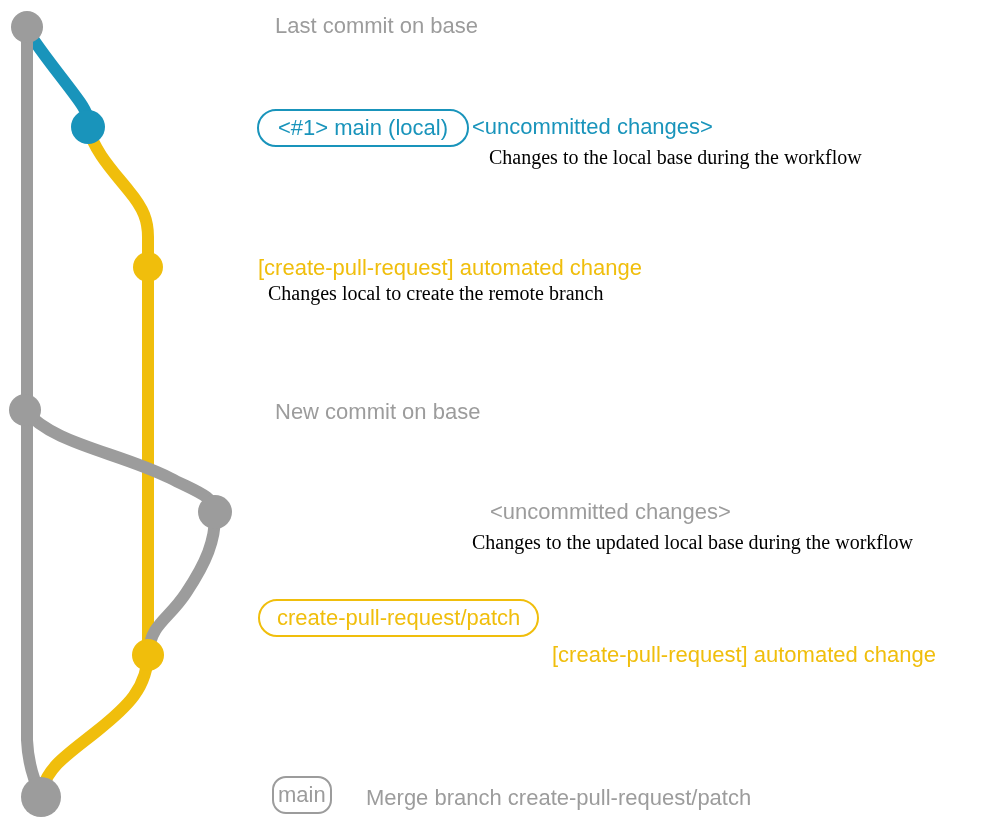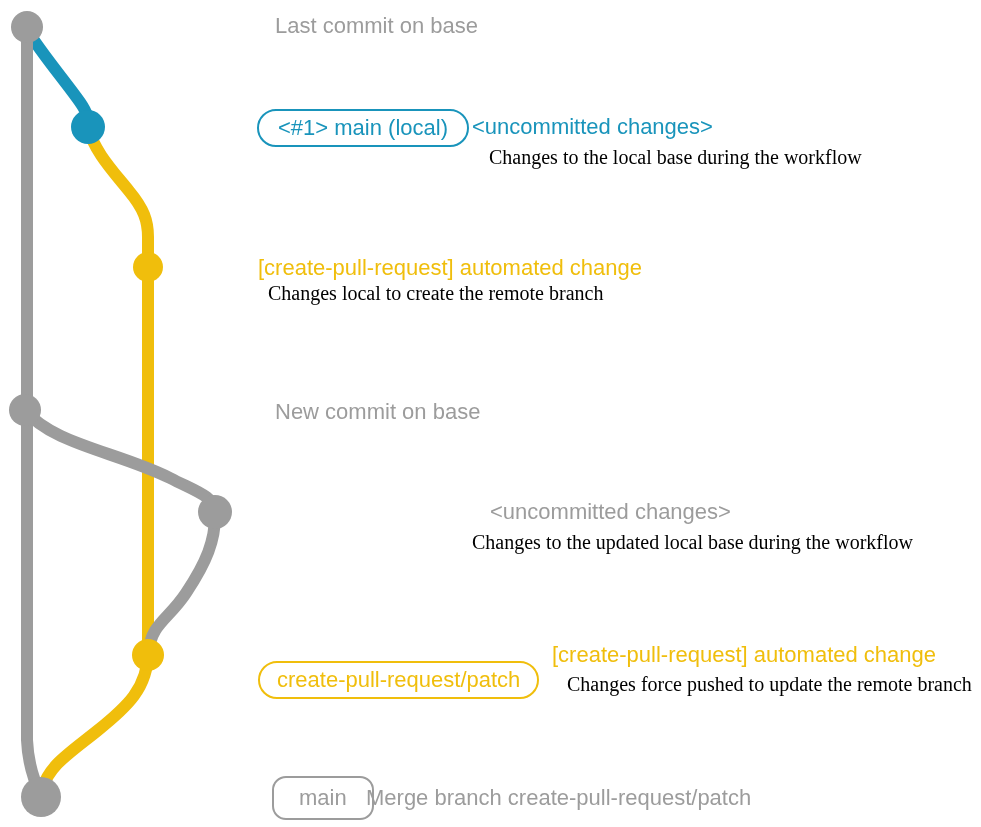--- a/index.html
+++ b/index.html
@@ -44,21 +44,21 @@
     border:2px solid;
     border-radius:19px;
     font-size:22px;
     white-space:nowrap;
     box-sizing:border-box;
     background:#ffffff;
   }
   .badge.blue{border-color:var(--blue);color:var(--blue);}
   .badge.gray{border-color:var(--gray);color:var(--gray);}
   .badge.yellow{border-color:var(--yellow);color:var(--yellow);}
-  .badge.small{height:44px;border-radius:14px;padding:0 25px;border-width:2px;text-align:right;}
+  .badge.small{height:38px;border-radius:14px;padding:0 4px;border-width:2px;text-align:right;}
 </style>
 </head>
 <body>
 
 <div id="stage">
 
   <svg id="graph-svg" width="981" height="827" viewBox="0 0 981 827" fill="none" xmlns="http://www.w3.org/2000/svg">
 
     <path d="M88 127 C94 151 112 170 129 191 C144 209 148 221 148 237 L148 652 C148 688 127 707 97 731 C67 755 50 765 42 789" stroke="#F0BE0C" stroke-width="12" stroke-linecap="round"></path>
 
@@ -84,20 +84,19 @@
   <div class="note" style="left:489px;top:145px;">Changes to the local base during the workflow</div>
 
   <div class="label yellow" style="left:258px;top:255px;">[create-pull-request] automated change</div>
   <div class="note" style="left:268px;top:281px;">Changes local to create the remote branch</div>
 
   <div class="label gray" style="left:259px;top:399px;text-align:right;">New commit on base</div>
 
   <div class="label gray" style="left:474px;top:499px;">&lt;uncommitted changes&gt;</div>
   <div class="note" style="left:472px;top:530px;">Changes to the updated local base during the workflow</div>
 
-  <div class="badge yellow" style="left:258px;top:661px;padding:0 17px;">create-pull-request/patch</div>
+  <div class="badge yellow" style="left:258px;top:599px;padding:0 17px;">create-pull-request/patch</div>
   <div class="label yellow" style="left:552px;top:642px;">[create-pull-request] automated change</div>
-  <div class="note" style="left:567px;top:672px;">Changes force pushed to update the remote branch</div>
 
   <div class="badge gray small" style="left:256px;top:776px;">main</div>
   <div class="label gray" style="left:350px;top:785px;">Merge branch create-pull-request/patch</div>
 
 </div>
 
 </body></html>

